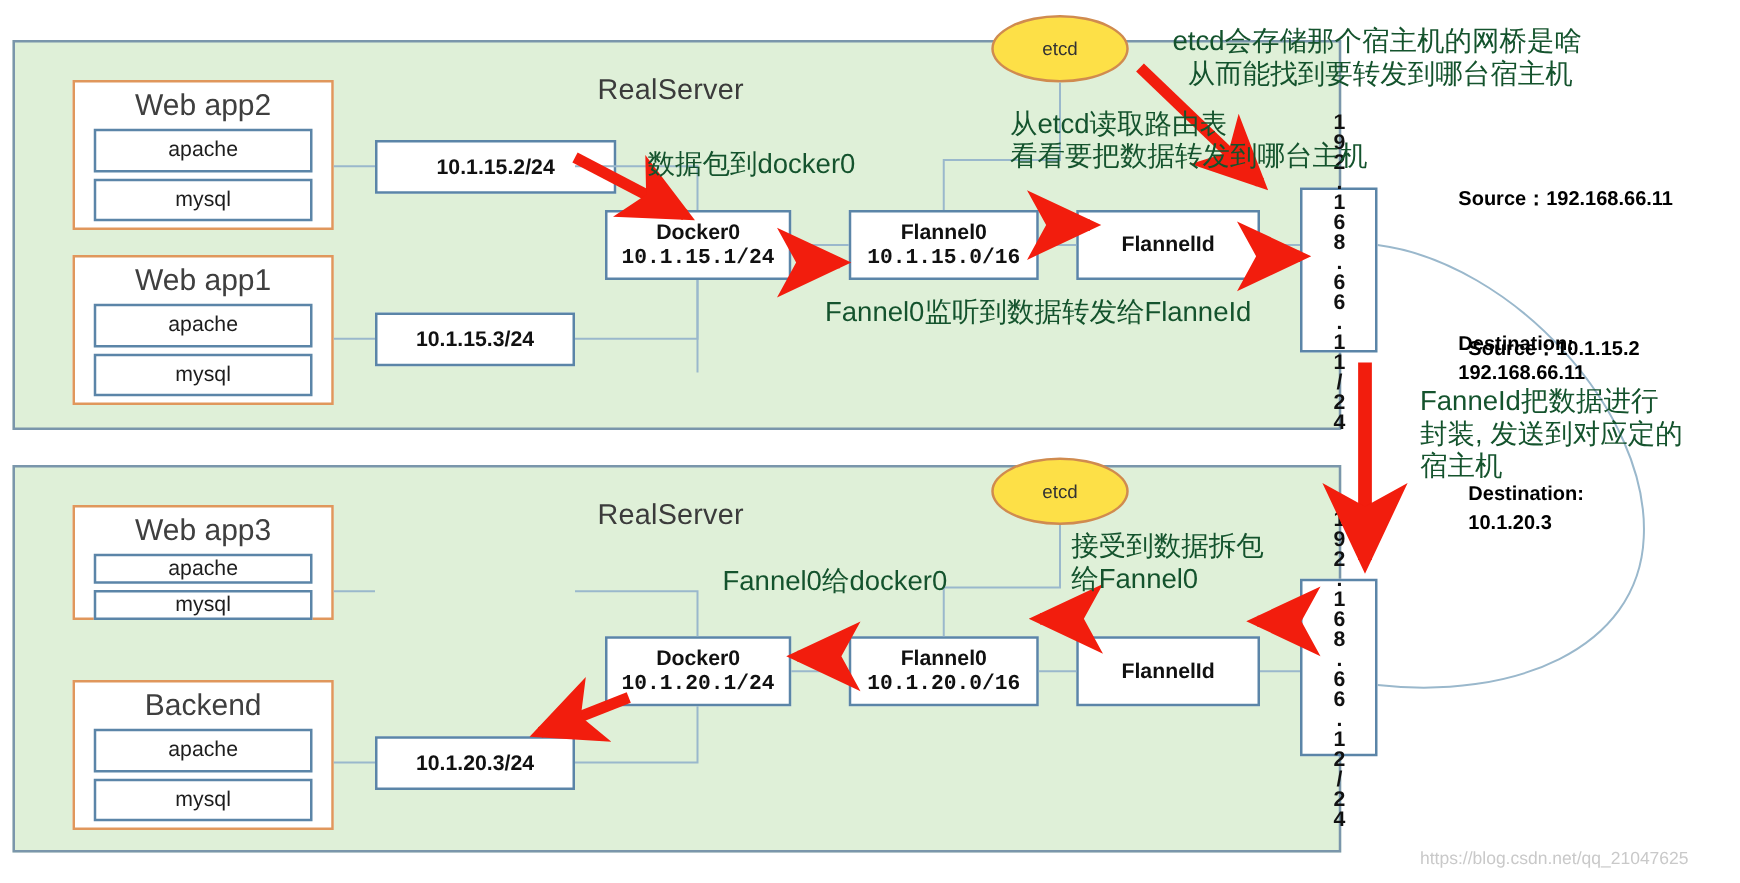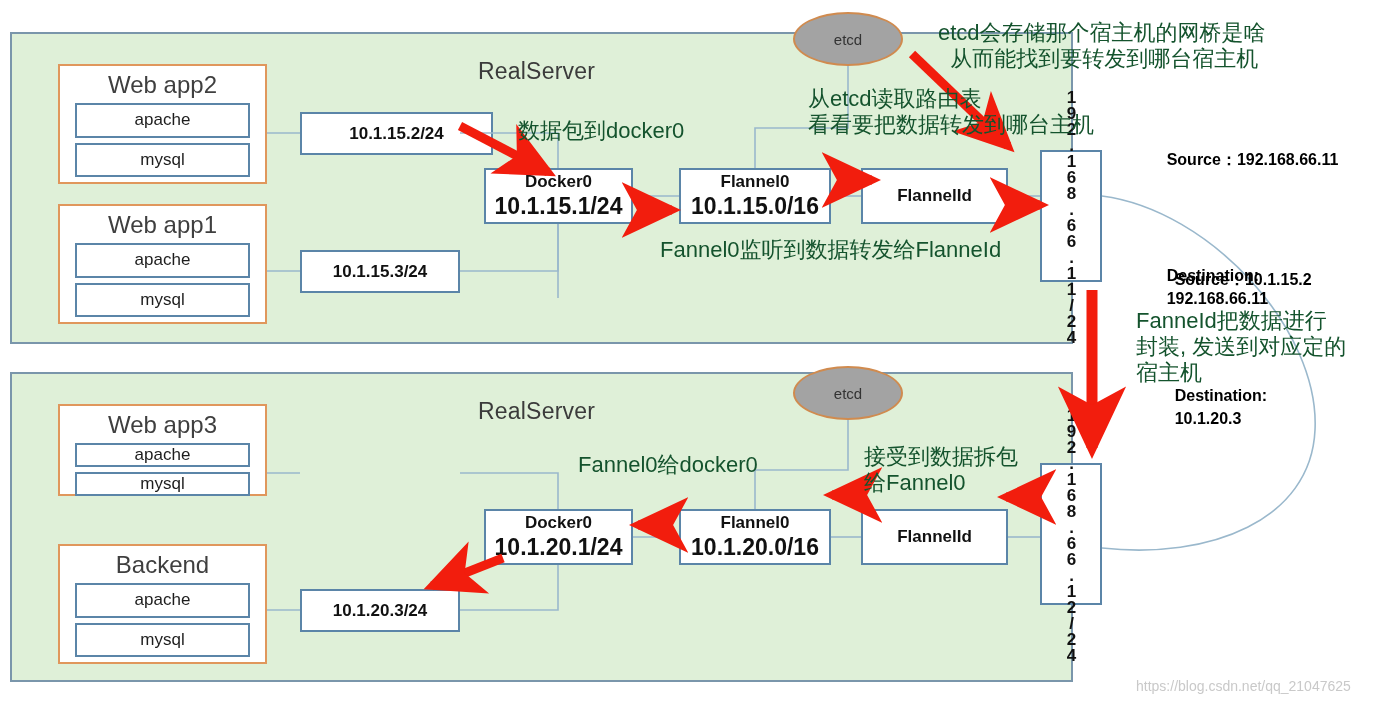--- a/index.html
+++ b/index.html
@@ -61,41 +61,41 @@
   .node{
     background:#ffffff;
     border:2px solid #5b85a8;
     box-sizing:border-box;
     display:flex;flex-direction:column;
     align-items:center;justify-content:center;
     font-size:17px;font-weight:bold;color:#111;
     line-height:1.25;
     text-align:center;
   }
-  .node .l2{font-size:23px;font-weight:bold;}
+  .node .l2{font-size:17px;font-weight:bold;font-family:Liberation Mono, monospace;}
 
   
   .vbox{
     background:#ffffff;
     border:2px solid #5b85a8;
     box-sizing:border-box;
     display:flex;align-items:center;justify-content:center;
   }
   .vbox span{
     writing-mode:vertical-rl;
     text-orientation:upright;
     font-size:17px;font-weight:bold;color:#111;
     letter-spacing:-3px;
     white-space:nowrap;
   }
 
   
   .etcd{
     border:2px solid #d08b4f;
-    background:#a3a3a3;
+    background:#fde047;
     border-radius:50%;
     display:flex;align-items:center;justify-content:center;
     font-size:15px;color:#333;
   }
 
   
   .ann{
     position:absolute;
     color:#14532d;
     font-size:22px;
@@ -268,21 +268,21 @@
 看看要把数据转发到哪台主机</div>
 
   <div class="ann" style="left:660px;top:237px;">Fannel0监听到数据转发给FlanneId</div>
 
   <div class="ann" style="left:1136px;top:308px;">FanneId把数据进行
 封装, 发送到对应定的
 宿主机</div>
 
   <div class="ann" style="left:578px;top:452px;">Fannel0给docker0</div>
 
-  <div class="ann" style="left:857px;top:444px;margin-left:7px;">接受到数据拆包
+  <div class="ann" style="left:857px;top:424px;">接受到数据拆包
 给Fannel0</div>
 
   <div class="srcdst" style="left:1140px;top:78px;">
     <div>
       <span>Source：</span><span>192.168.66.11</span>
     </div>
     <div>
       <span>Destination:</span>
       <span>192.168.66.11</span>
     </div>

